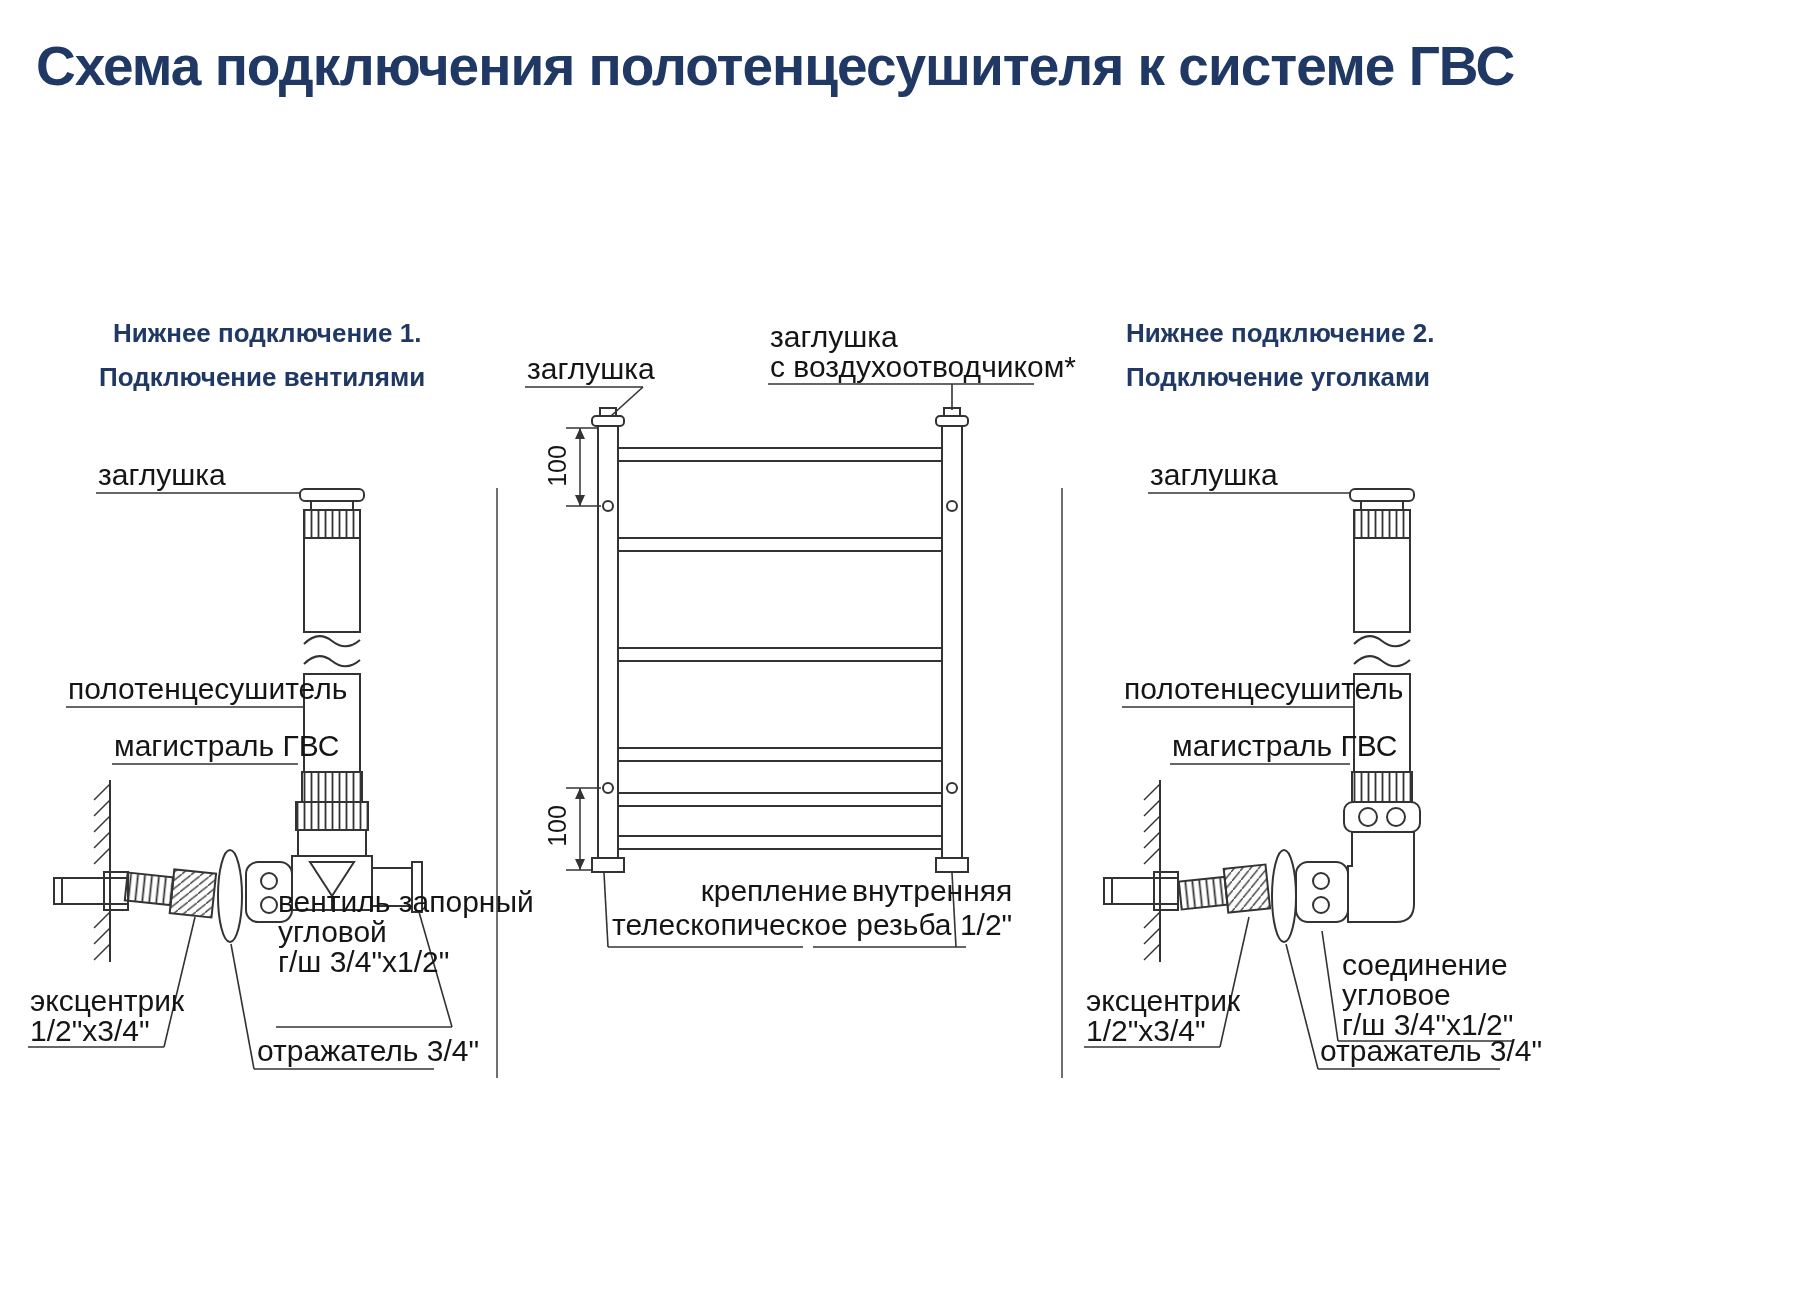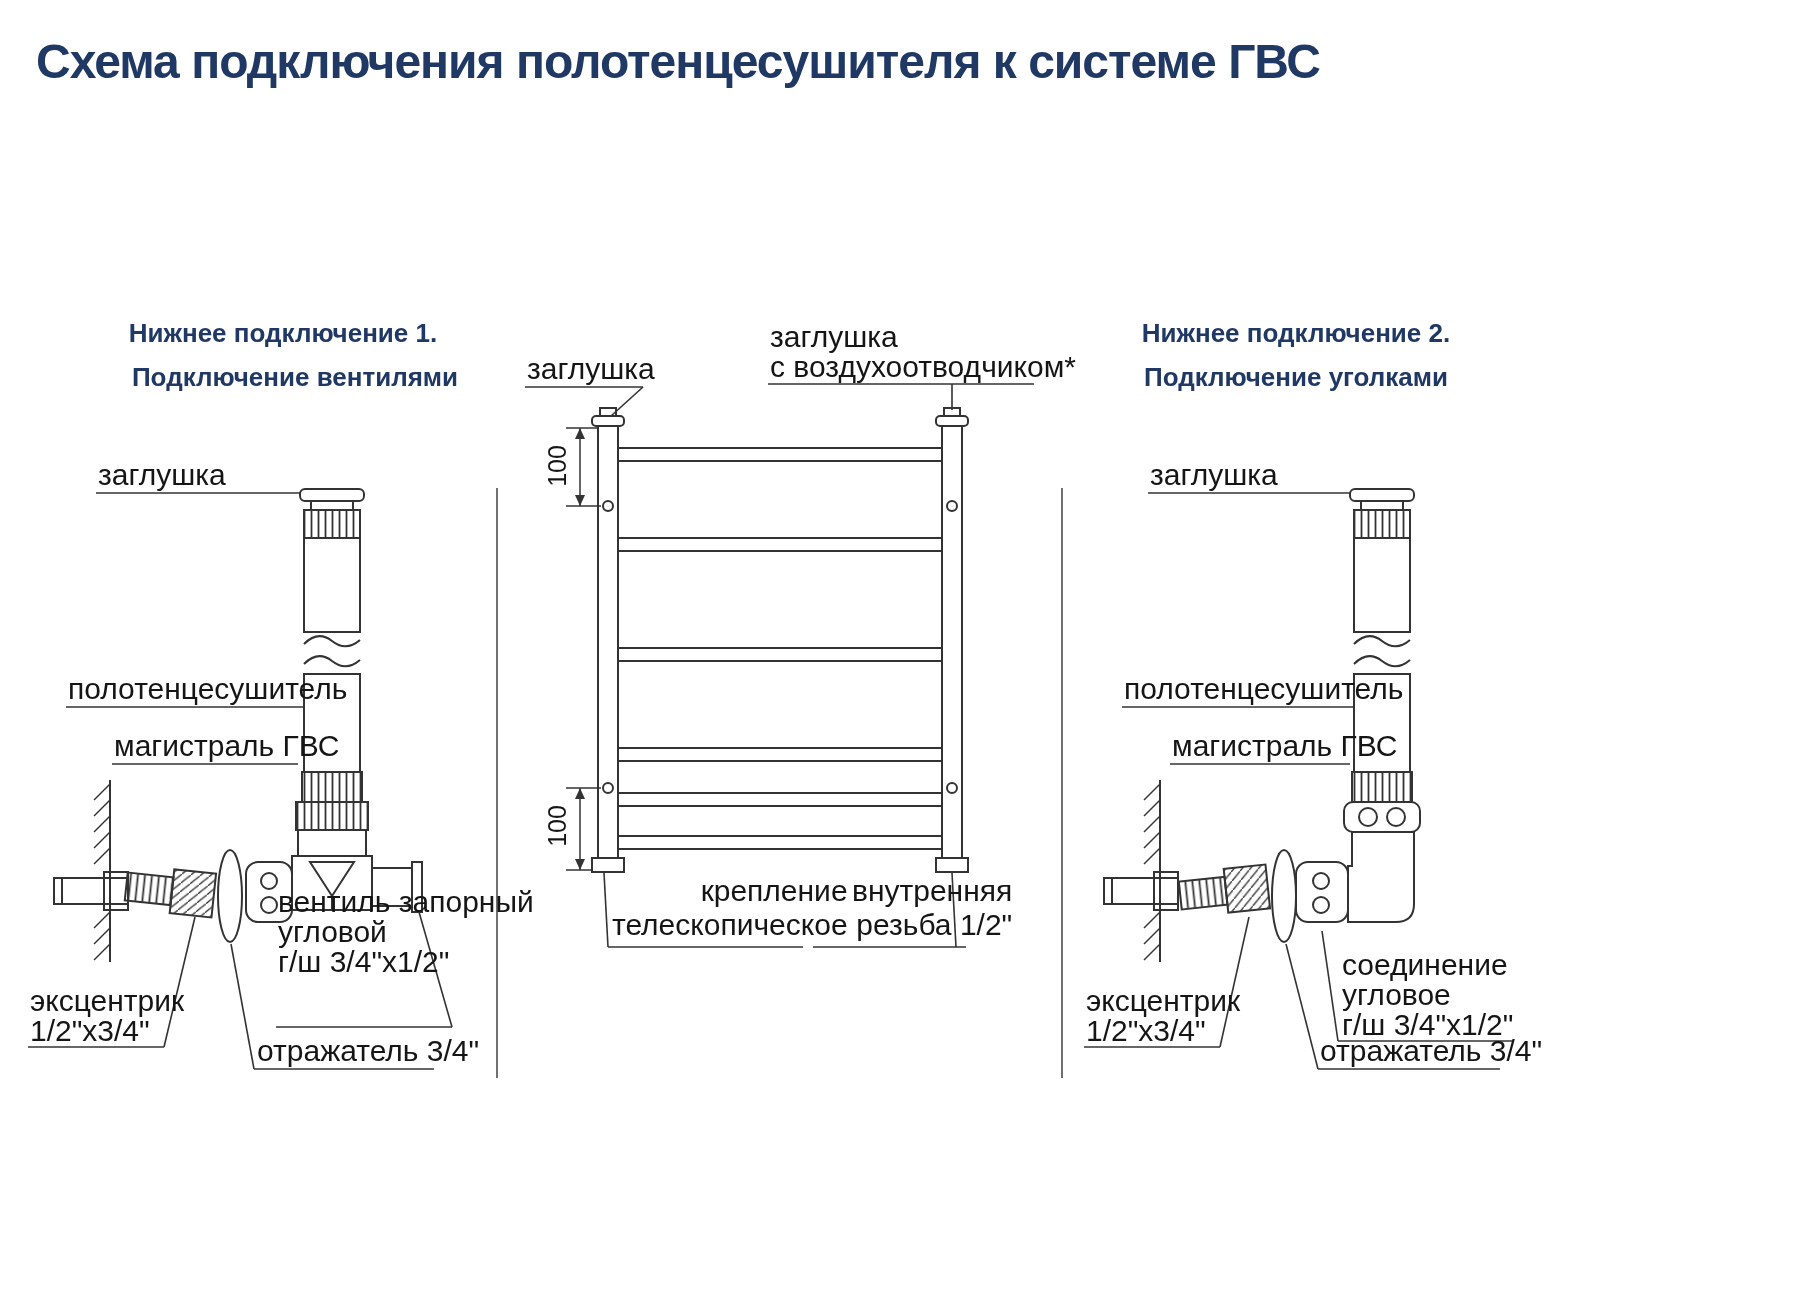--- a/index.html
+++ b/index.html
@@ -4,24 +4,24 @@
 <style>
   html,body{margin:0;padding:0;}
   body{
     width:1800px;height:1301px;position:relative;overflow:hidden;
     background:#ffffff;
     font-family:"Liberation Sans", sans-serif;
   }
   #draw{position:absolute;left:0;top:0;}
   .title{
     position:absolute;left:36px;top:34px;
-    font-size:48px;font-weight:800;color:#1f3864;white-space:nowrap;letter-spacing:-1px;
+    font-size:55px;font-weight:800;color:#1f3864;white-space:nowrap;letter-spacing:-1px;
   }
   .heading{
-    position:absolute;width:340px;text-align:center;
+    position:absolute;width:340px;text-align:left;
     font-size:26px;font-weight:700;color:#1f3864;white-space:nowrap;
   }
   .lbl{
     position:absolute;font-size:30px;line-height:30px;color:#151515;white-space:nowrap;
   }
   .lbl .ln{display:block;}
   .lh34{line-height:34px;text-align:right;}
   .dim{
     position:absolute;width:46px;height:28px;text-align:center;
     font-size:25px;color:#151515;transform:rotate(-90deg);
@@ -214,21 +214,21 @@
     </g>
 
     <line x1="497" y1="488" x2="497" y2="1078" stroke="#707070" stroke-width="2"></line>
     <line x1="1062" y1="488" x2="1062" y2="1078" stroke="#707070" stroke-width="2"></line>
   </g>
 </svg>
 
 <div class="title">Схема подключения полотенцесушителя к системе ГВС</div>
 
 <div class="heading" style="left:113px;top:318px;">Нижнее подключение 1.</div>
-<div class="heading" style="left:125px;top:362px;">Подключение вентилями</div>
+<div class="heading" style="left:99px;top:362px;">Подключение вентилями</div>
 <div class="heading" style="left:1126px;top:318px;">Нижнее подключение 2.</div>
 <div class="heading" style="left:1126px;top:362px;">Подключение уголками</div>
 
 <div class="lbl" style="left:98px;top:460px;">заглушка</div>
 <div class="lbl" style="left:68px;top:674px;">полотенцесушитель</div>
 <div class="lbl" style="left:114px;top:731px;">магистраль ГВС</div>
 <div class="lbl" style="left:278px;top:887px;">
   <span class="ln">вентиль запорный</span>
   <span class="ln">угловой</span>
   <span class="ln">г/ш 3/4"х1/2"</span>

